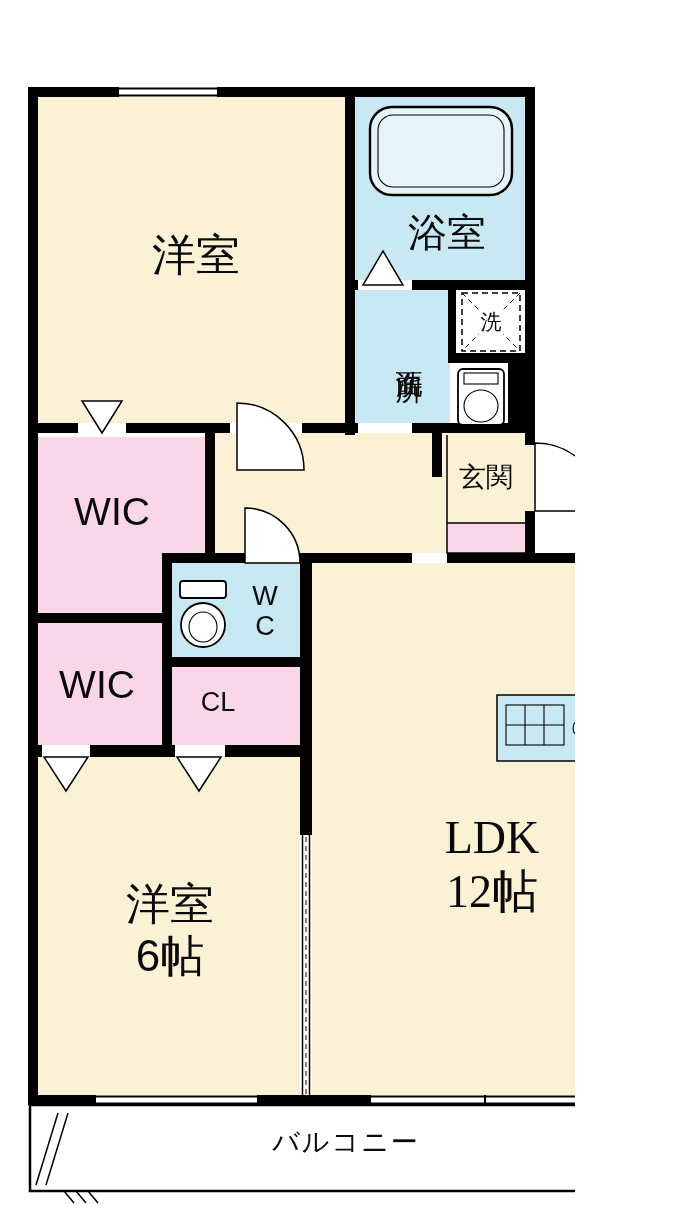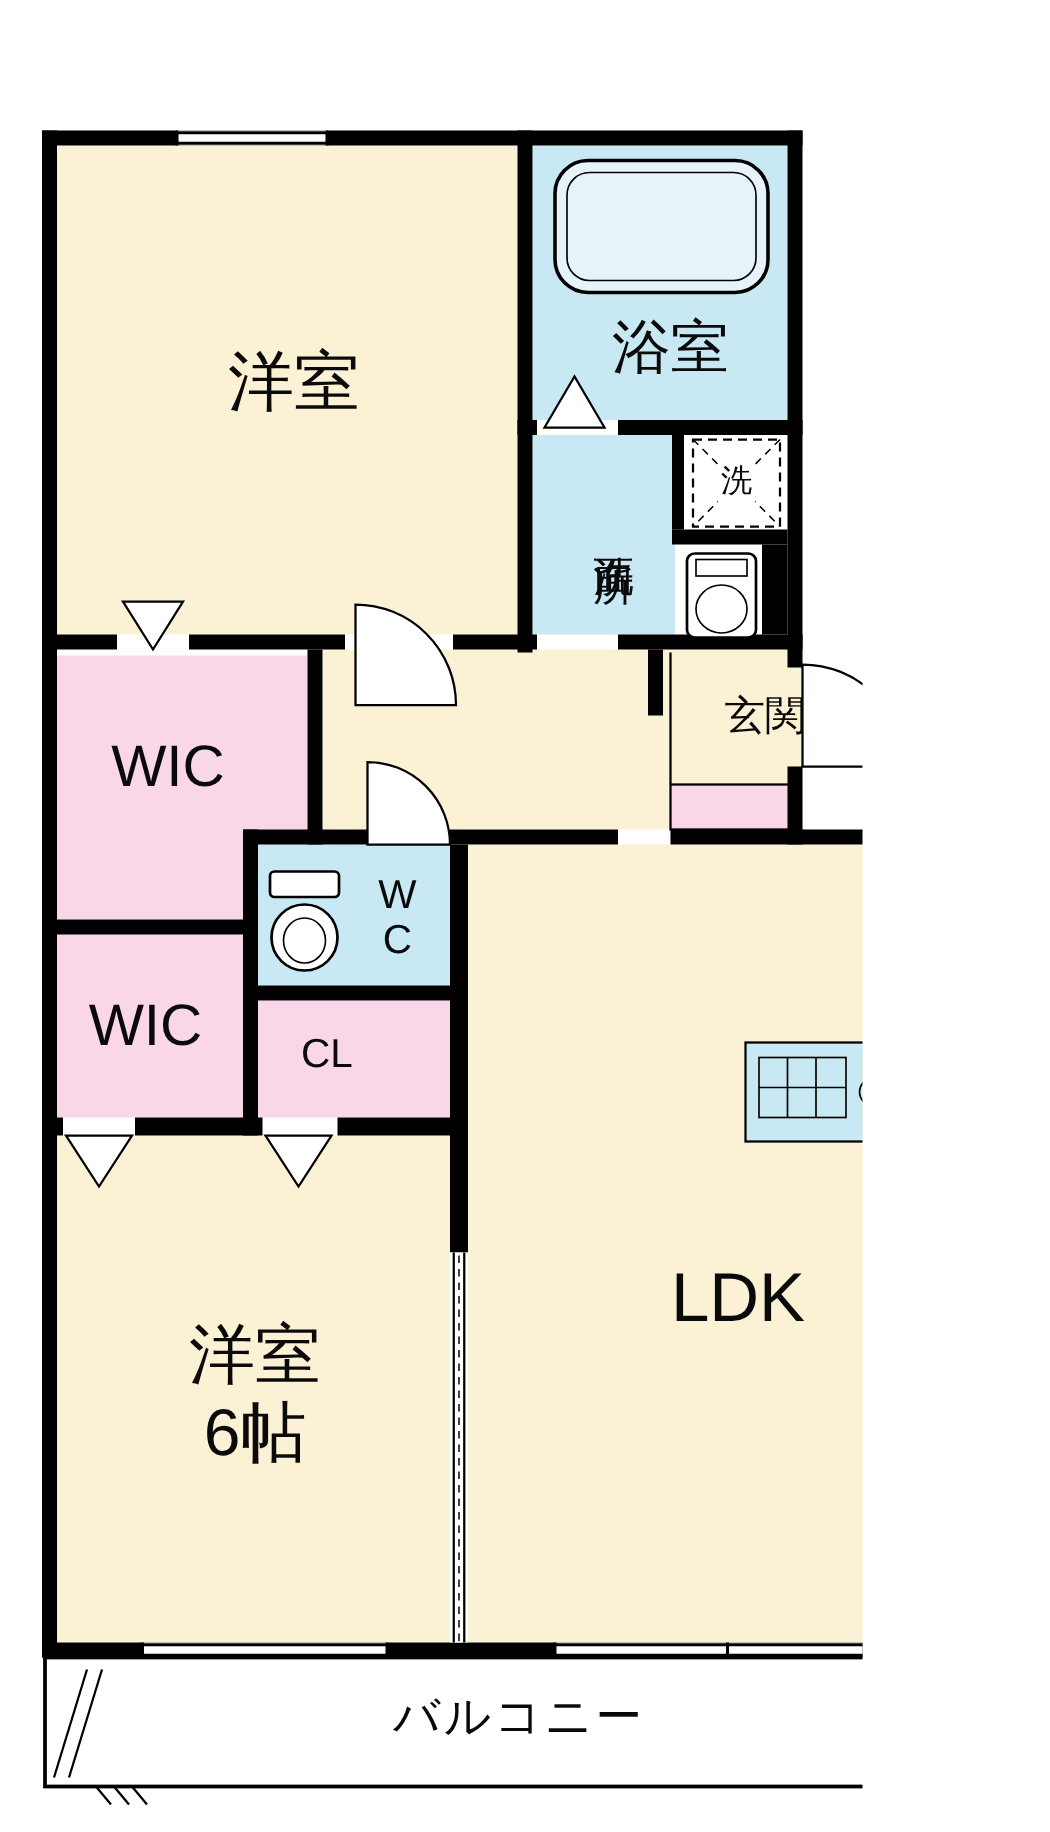--- a/index.html
+++ b/index.html
@@ -37,25 +37,25 @@
     white-space:nowrap;
     text-align:center;
     line-height:1.18;
   }
   .vert{
     writing-mode:vertical-rl;
     text-orientation:upright;
     letter-spacing:3px;
   }
   .f-big{font-size:44px;}
-  .f-ldk{font-size:46px;}
+  .f-ldk{font-size:46px;font-family:Liberation Serif, serif;}
   .f-med{font-size:39px;}
   .f-sm{font-size:27px;}
   .f-tiny{font-size:21px;background:var(--paper,#fff);padding:0 2px;}
-  .f-balc{font-size:31px;letter-spacing:2px;}
+  .f-balc{font-size:27px;letter-spacing:2px;font-family:Liberation Mono, monospace;}
   .twoline span{display:block;}
 </style>
 </head>
 <body>
 
 <div class="plan">
 
   <svg width="700" height="1221" viewBox="0 0 700 1221">
 
     <g>
@@ -222,36 +222,37 @@
   <div class="lbl f-big twoline" style="left:196px;top:210px;">
     <span>洋室</span>
   </div>
 
   <div class="lbl f-med" style="left:447px;top:188px;">浴室</div>
 
   <div class="lbl vert f-sm" style="left:408px;top:308px;">洗面所</div>
 
   <div class="lbl f-tiny" style="left:491px;top:277px;">洗</div>
 
-  <div class="lbl f-sm" style="left:510px;top:433px;">玄関</div>
+  <div class="lbl f-sm" style="left:486px;top:433px;">玄関</div>
 
   <div class="lbl f-med" style="left:112px;top:467px;">WIC</div>
 
   <div class="lbl f-med" style="left:97px;top:640px;">WIC</div>
 
   <div class="lbl vert f-sm" style="left:264px;top:566px;letter-spacing:0;">WC</div>
 
   <div class="lbl f-sm" style="left:218px;top:658px;">CL</div>
 
   <div class="lbl f-big twoline" style="left:170px;top:885px;">
     <span>洋室</span>
     <span>6帖</span>
   </div>
 
   <div class="lbl f-ldk twoline" style="left:492px;top:820px;">
     <span>LDK</span>
+    <span>12帖</span>
   </div>
 
   <div class="lbl f-tiny" style="left:634px;top:558px;">冷</div>
 
   <div class="lbl f-balc" style="left:346px;top:1100px;">バルコニー</div>
 
 </div>
 
 </body></html>

